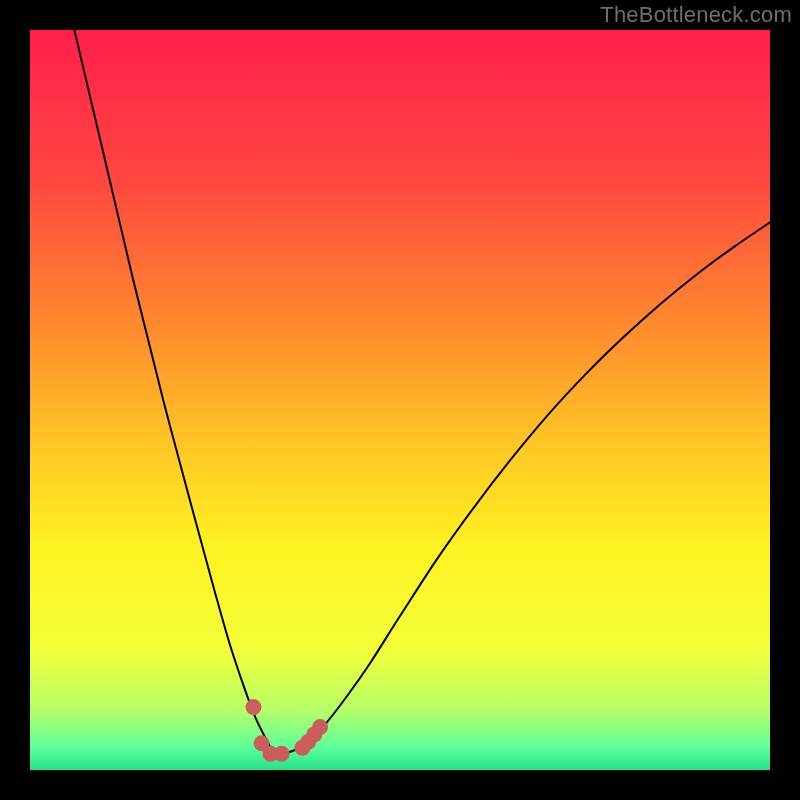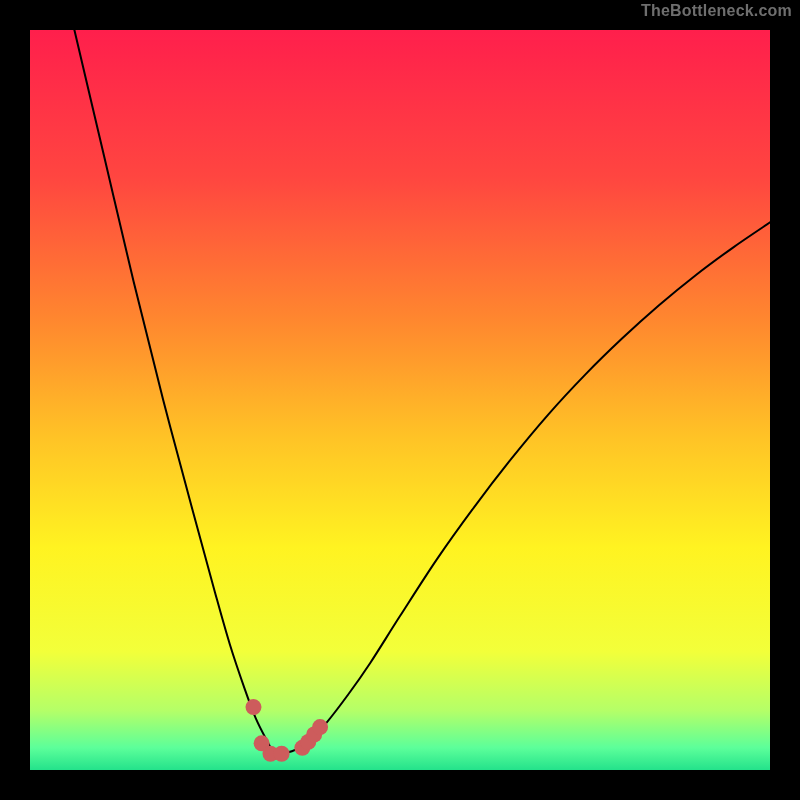--- a/index.html
+++ b/index.html
@@ -10,22 +10,22 @@
     background: #000;
     font-family: Arial, Helvetica, sans-serif;
     position: relative;
     overflow: hidden;
   }
   .watermark {
     position: absolute;
     top: 2px;
     right: 8px;
     color: #6e6e6e;
-    font-size: 16px;
-    font-weight: 700;
+    font-size: 22px;
+    font-weight: 400;
     z-index: 10;
     letter-spacing: 0.2px;
   }
   .plot-frame {
     position: absolute;
     left: 30px;
     top: 30px;
     width: 740px;
     height: 740px;
     background: #000;

